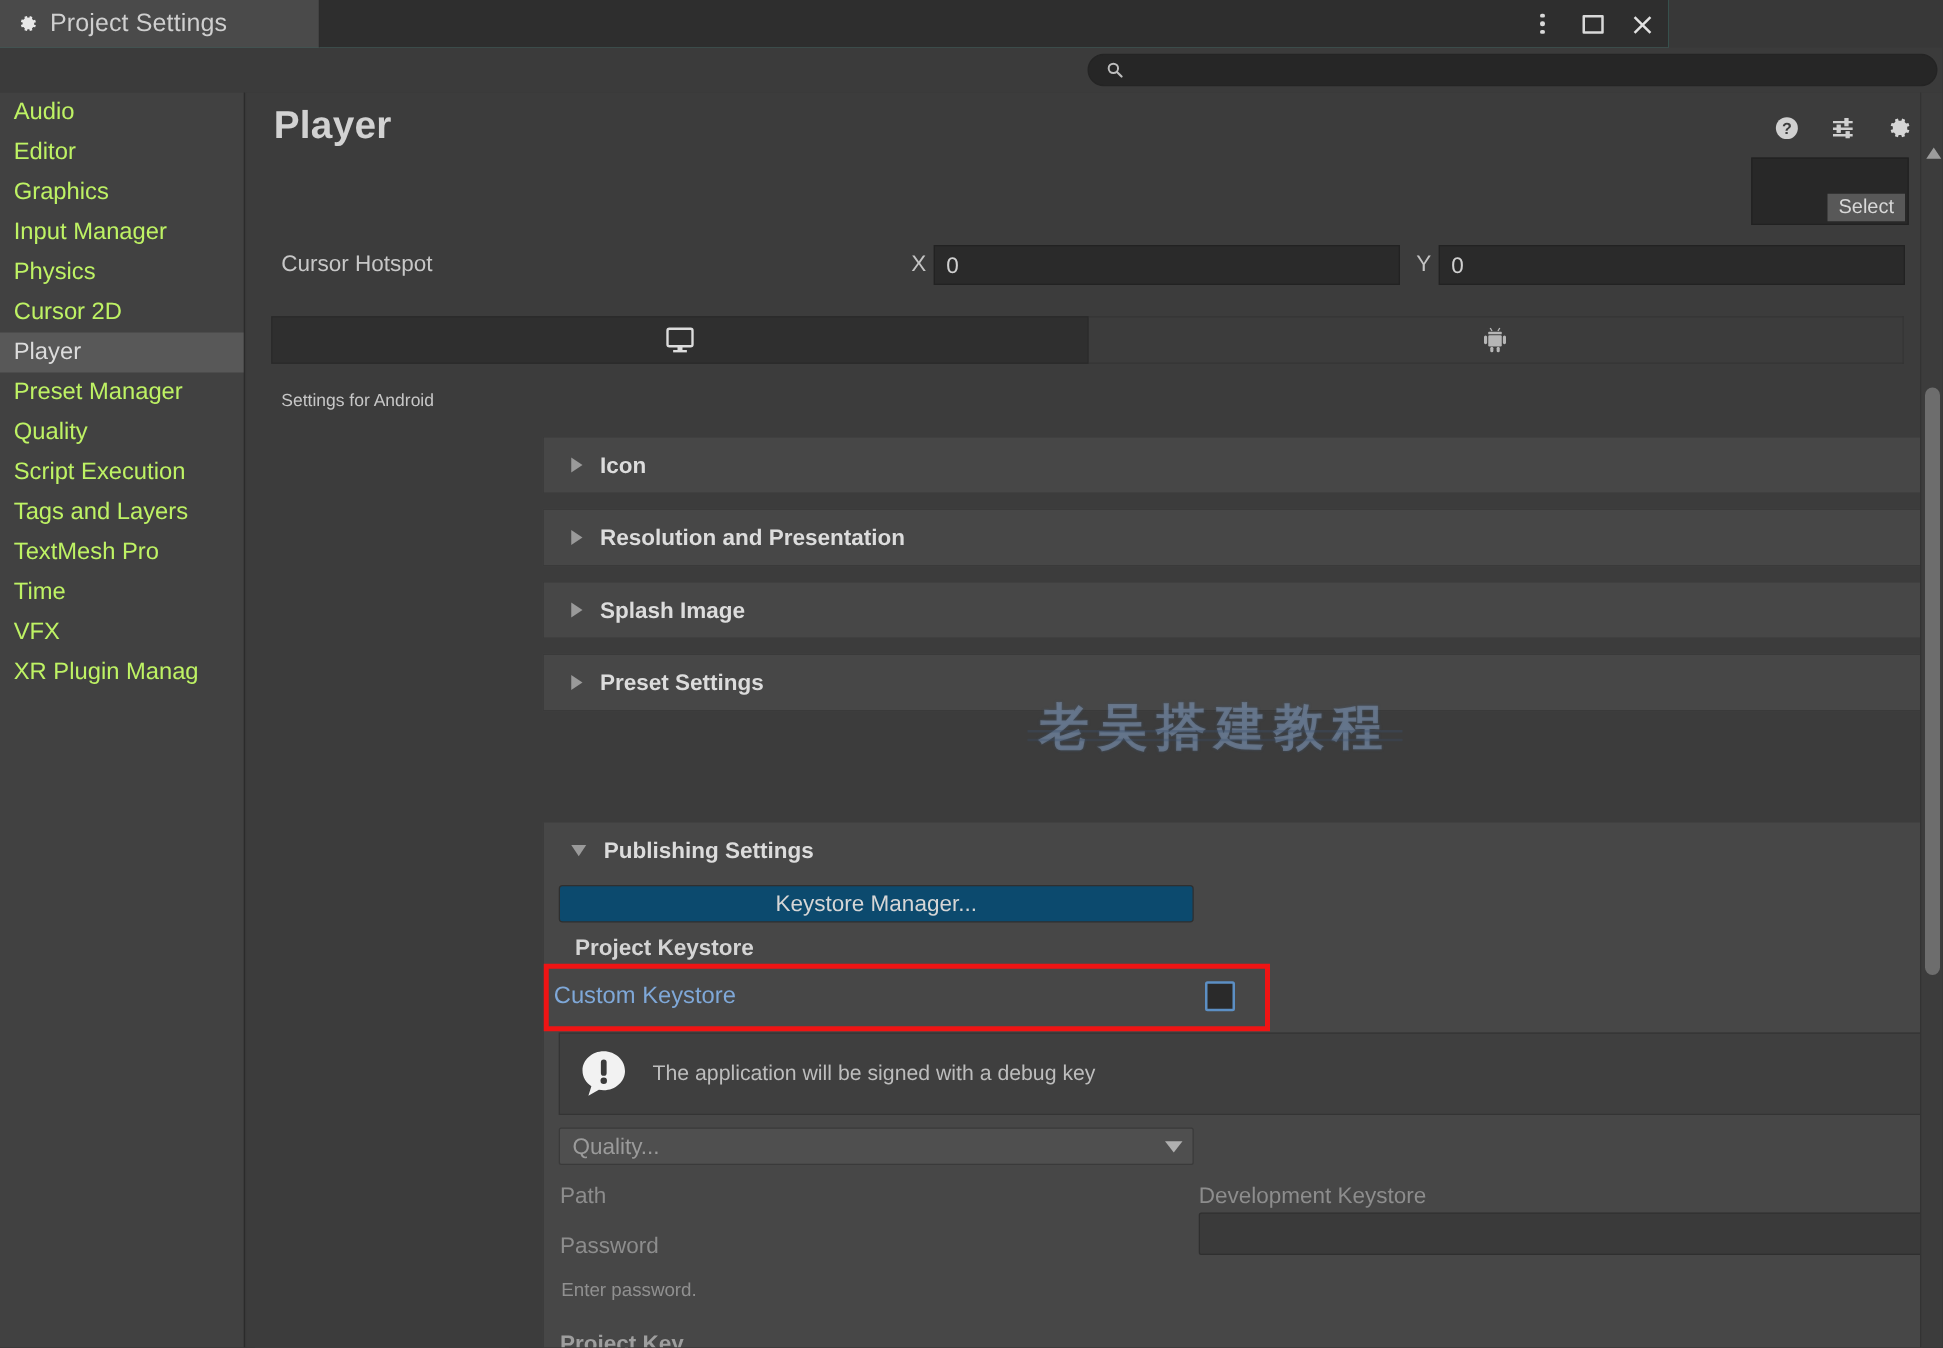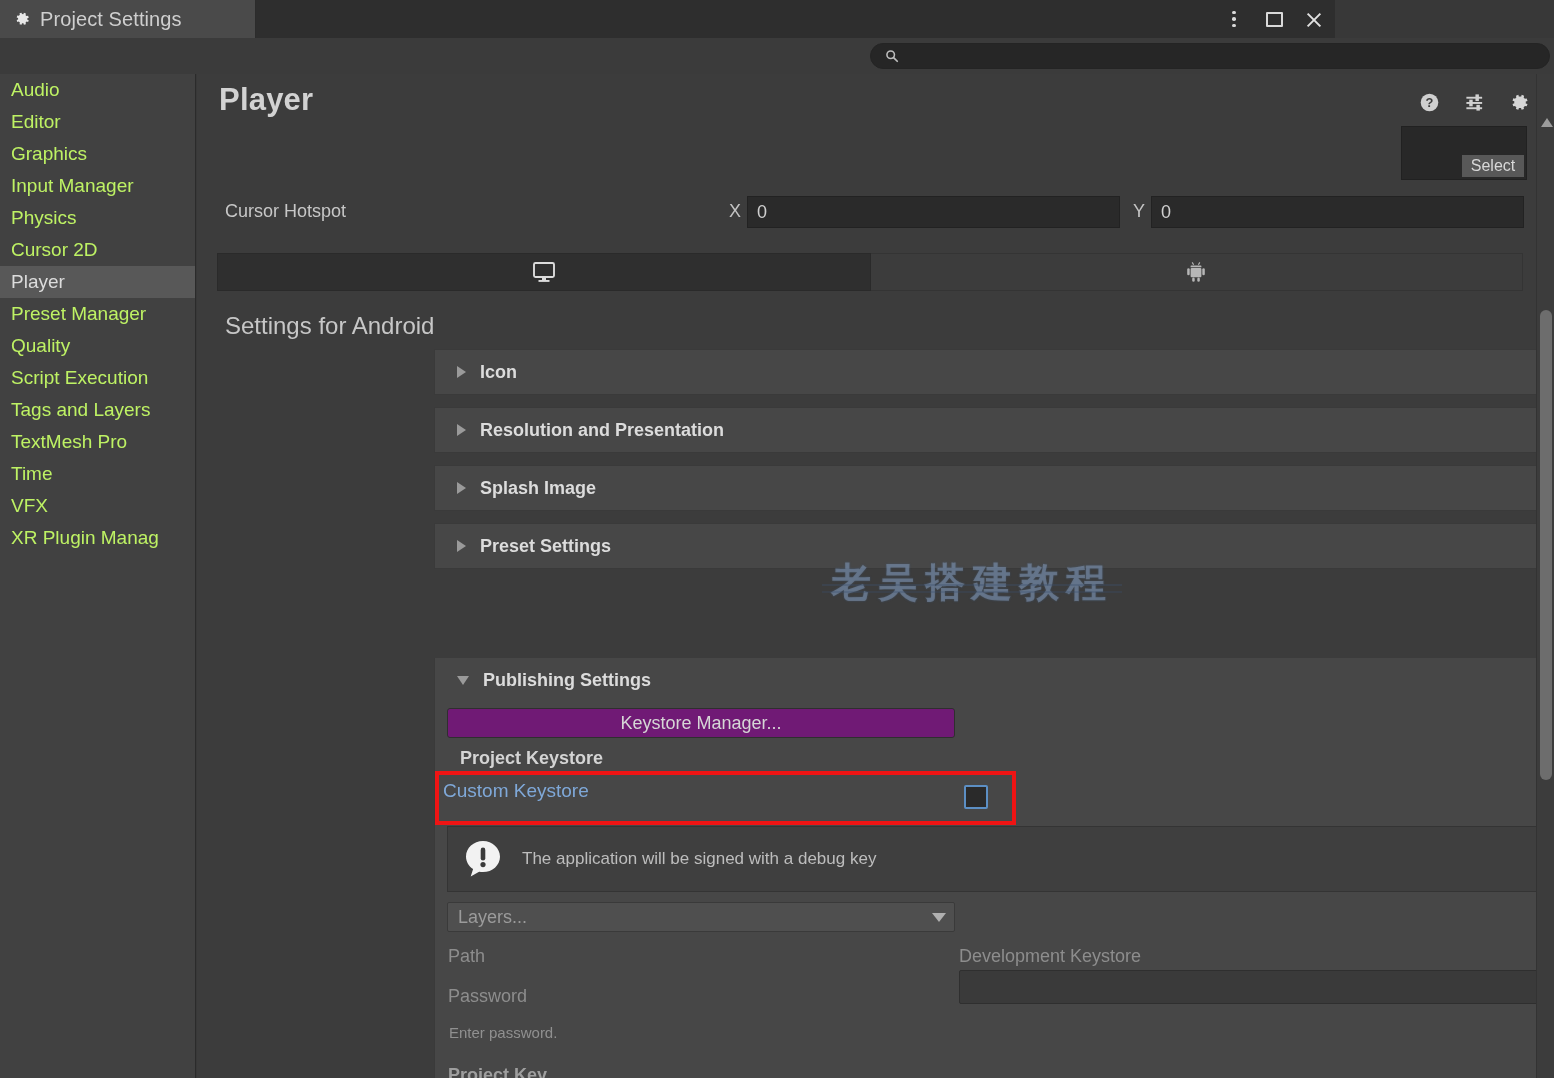--- a/index.html
+++ b/index.html
@@ -116,21 +116,21 @@
     display: flex; background: #3c3c3c;
   }
   .plat-tab {
     flex: 1; display: flex; align-items: center; justify-content: center;
     border: 1px solid #303030; cursor: default;
   }
   .plat-tab.active { background: #2f2f2f; border-color: #2a2a2a; }
   .plat-tab.inactive { background: #3c3c3c; border-left: none; border-color: #343434; }
 
   .settings-for {
-    position: absolute; left: 28px; top: 238px; font-size: 24px; color: #c7c7c7;
+    position: absolute; left: 28px; top: 238px; font-size: 14px; color: #c7c7c7;
   }
 
   
   .fold {
     position: absolute; left: 237px; width: 1279px; height: 46px;
     background: #474747; border: 1px solid #3a3a3a;
     display: flex; align-items: center; padding-left: 22px; gap: 14px; cursor: default;
   }
   .fold-title { font-size: 18px; font-weight: bold; color: #dcdcdc; }
   .tri-right {
@@ -147,30 +147,30 @@
     position: absolute; left: 237px; top: 584px; width: 1279px; height: 494px;
     background: #474747; border-left: 1px solid #3a3a3a; border-right: 1px solid #3a3a3a;
     border-bottom: 1px solid #3a3a3a;
   }
   .fold-pub {
     position: absolute; left: 0; top: 0; width: 1279px; height: 44px;
     display: flex; align-items: center; padding-left: 22px; gap: 14px; cursor: default;
   }
   .ksbtn {
     position: absolute; left: 12px; top: 50px; width: 508px; height: 30px;
-    background: #701a75; border: 1px solid #2f2f2f; border-radius: 3px;
+    background: #0c4a6e; border: 1px solid #2f2f2f; border-radius: 3px;
     display: flex; align-items: center; justify-content: center; cursor: default;
   }
   .ksbtn span { font-size: 18px; color: #d6d6d6; }
   .pk-head {
     position: absolute; left: 25px; top: 90px; font-size: 18px; font-weight: bold; color: #d4d4d4;
   }
   .ck-row {
     position: absolute; left: 8px; top: 122px; width: 562px; height: 34px;
-    display: flex; cursor: default;
+    display: flex; align-items: center; cursor: default;
   }
   .ck-label { font-size: 19px; color: #7fa8d8; }
   .ck-box {
     position: absolute; left: 521px; top: 5px; width: 24px; height: 24px;
     background: #2a2a2a; border: 2px solid #5c8fc4; border-radius: 2px; cursor: default;
   }
   .redbox {
     position: absolute; left: 0px; top: 113px; width: 581px; height: 54px;
     border: 4px solid #ef1414; pointer-events: none;
   }
@@ -429,21 +429,21 @@
       <div class="infobox">
         <svg class="infoico" viewBox="0 0 42 42">
           <path fill="#f2f2f2" d="M21 3C11.6 3 4 9.9 4 18.4c0 5.2 2.8 9.8 7.1 12.6l-2.4 7.6 8.4-4.8c1.2.2 2.5.3 3.9.3 9.4 0 17-6.9 17-15.4S30.4 3 21 3z"></path>
           <rect x="18.7" y="9.6" width="4.6" height="13" rx="2.3" fill="#3a3a3a"></rect>
           <circle cx="21" cy="26.6" r="2.6" fill="#3a3a3a"></circle>
         </svg>
         <span class="infotxt">The application will be signed with a debug key</span>
       </div>
 
       <div class="selectdd">
-        <span class="ddtxt">Layers...</span>
+        <span class="ddtxt">Quality...</span>
         <div class="ddarrow"></div>
       </div>
 
       <div class="dim-lbl" style="left:13px; top:288px">Path</div>
       <div class="dim-lbl" style="left:524px; top:288px">Development Keystore</div>
 
       <div class="dim-lbl" style="left:13px; top:328px">Password</div>
       <div class="pwfield"></div>
       <div class="hint-lbl" style="left:14px; top:366px">Enter password.</div>
 

